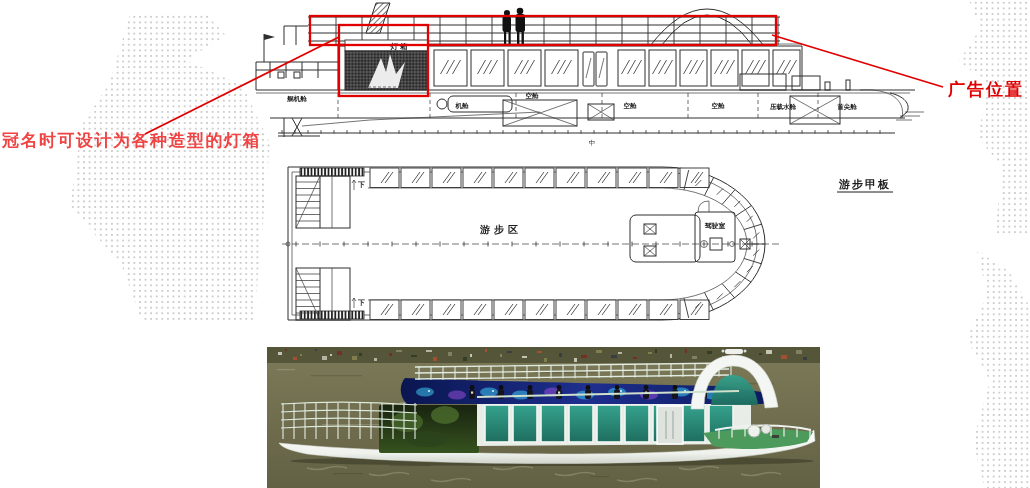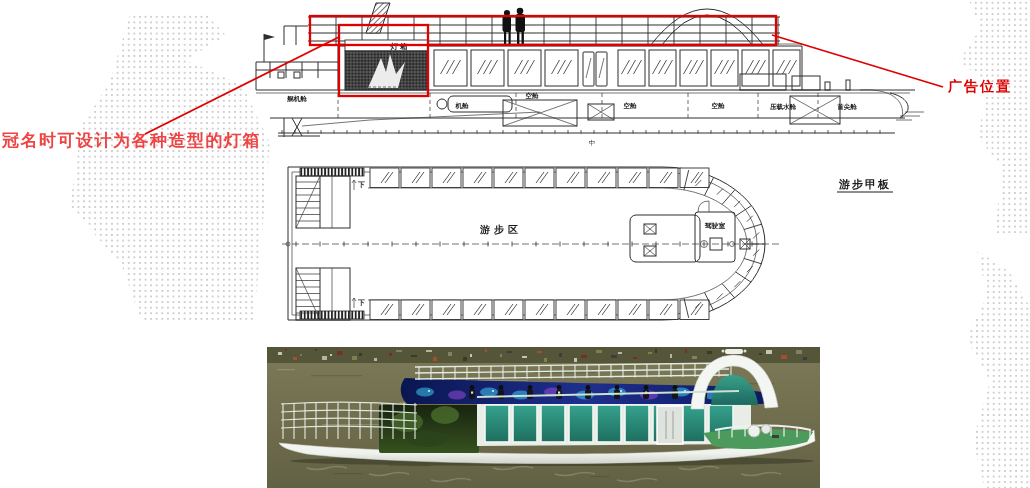--- a/index.html
+++ b/index.html
@@ -4,21 +4,21 @@
 <style>
   html,body{margin:0;padding:0;background:#fff;}
   #stage{position:relative;width:1030px;height:488px;background:#fff;overflow:hidden;
          font-family:"Liberation Sans","DejaVu Sans",sans-serif;}
   .dots{position:absolute;background-image:radial-gradient(#c8c8c8 1.15px,transparent 1.3px);
         background-size:5.6px 5.6px;opacity:.9;}
   .drawing{position:absolute;}
   svg text{font-family:"Liberation Sans","DejaVu Sans",sans-serif;fill:#1d1d1d;}
   .red-note{position:absolute;color:#e00000;font-weight:600;white-space:nowrap;z-index:30;}
   #note-left{left:2px;top:129px;font-size:17px;letter-spacing:1.5px;}
-  #note-right{left:948px;top:78px;font-size:14px;letter-spacing:2px;}
+  #note-right{left:948px;top:78px;font-size:17px;letter-spacing:2px;}
   #overlay{position:absolute;left:0;top:0;z-index:25;pointer-events:none;}
   .ln{stroke:#2e2e2e;fill:none;stroke-width:1;}
   .lnthin{stroke:#3a3a3a;fill:none;stroke-width:.7;}
 </style>
 </head>
 <body>
 
 <div id="stage">
 
   <div class="dots" style="left:70px;top:14px;width:200px;height:308px;

